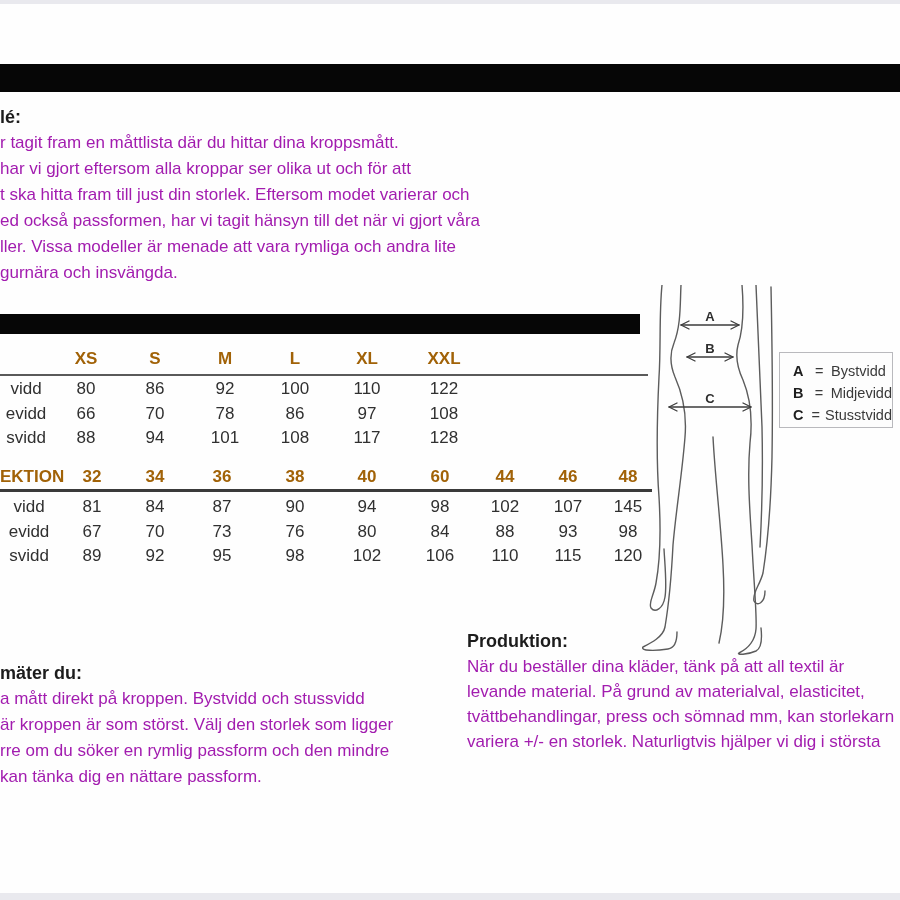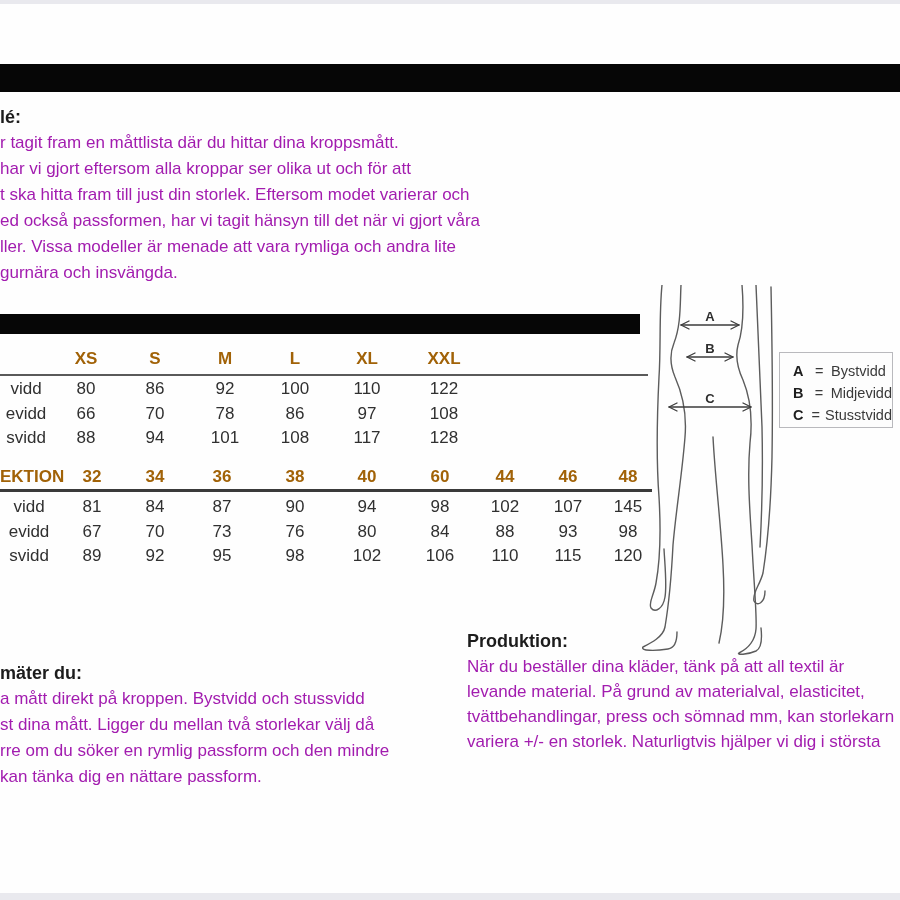--- a/index.html
+++ b/index.html
@@ -208,21 +208,21 @@
       <div class="lrow">
         <span class="lkey">C</span>
         <span class="leq">=</span>
         <span class="llabel">Stusstvidd</span>
       </div>
     </div>
 
     <div class="textblock measure">
       <div class="tb-heading">mäter du:</div>
       <div class="tb-line">a mått direkt på kroppen. Bystvidd och stussvidd</div>
-      <div class="tb-line">st dina mått. Ligger du mellan två storlekar välj då</div>
+      <div class="tb-line">är kroppen är som störst. Välj den storlek som ligger</div>
       <div class="tb-line">rre om du söker en rymlig passform och den mindre</div>
       <div class="tb-line">kan tänka dig en nättare passform.</div>
     </div>
 
     <div class="textblock production">
       <div class="tb-heading">Produktion:</div>
       <div class="tb-line">När du beställer dina kläder, tänk på att all textil är</div>
       <div class="tb-line">levande material. På grund av materialval, elasticitet,</div>
       <div class="tb-line">tvättbehandlingar, press och sömnad mm, kan storlekarn</div>
       <div class="tb-line">variera +/- en storlek. Naturligtvis hjälper vi dig i största</div>

